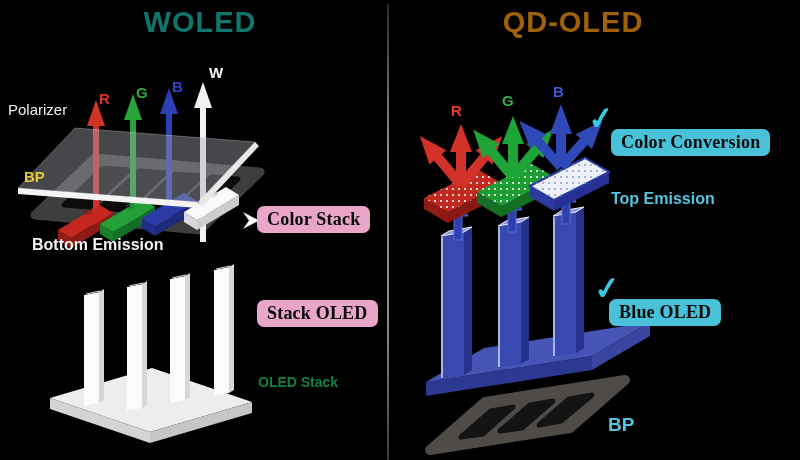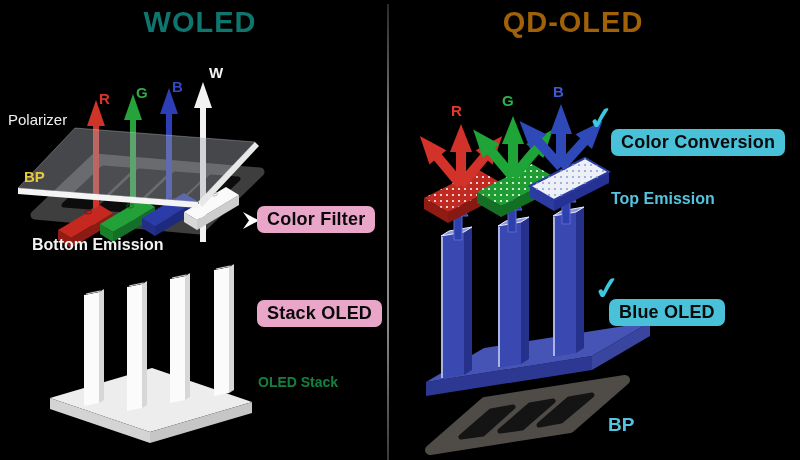--- a/index.html
+++ b/index.html
@@ -8,27 +8,27 @@
     overflow:hidden;font-family:"Liberation Sans",sans-serif;
   }
   .layer-svg{position:absolute;left:0;top:0;}
   .divider{position:absolute;left:387px;top:4px;width:2px;height:456px;
     background:linear-gradient(#2a2a2a,#8a8a8a 30%,#8a8a8a 70%,#3a3a3a);}
   .label{position:absolute;white-space:nowrap;}
   .title{position:absolute;font-size:29px;font-weight:700;letter-spacing:1px;text-align:center;}
   .title.woled{left:100px;top:6px;width:200px;color:#0f766e;}
   .title.qdoled{left:468px;top:6px;width:210px;color:#a16207;}
   .badge{position:absolute;border-radius:7px;padding:3px 10px;font-weight:800;
-    font-size:18px;color:#0a0a0a;letter-spacing:0.2px;white-space:nowrap;}
+    font-size:18px;color:#0a0a0a;letter-spacing:0.2px;white-space:nowrap;font-family:Liberation Serif, serif;}
   .badge.pink{background:#e9a6c9;}
   .badge.cyan{background:#49c1d8;}
   .ray-letter{position:absolute;font-size:15px;font-weight:800;white-space:nowrap;}
   .check{position:absolute;font-size:31px;font-weight:700;color:#3cc8e0;transform:rotate(-6deg);}
   .txt-white{color:#f2f2f2;font-size:16px;}
-  .txt-polarizer{left:8px;top:111px;color:#efefef;font-size:15px;text-align:right;}
+  .txt-polarizer{left:8px;top:101px;color:#efefef;font-size:15px;text-align:right;}
   .txt-bp-left{left:24px;top:168px;color:#e6c83c;font-size:15px;font-weight:700;}
   .txt-bottom-emission{left:32px;top:236px;font-weight:bold;}
   .txt-oled-stack{left:258px;top:374px;color:#15803d;font-size:14px;font-weight:700;}
   .txt-top-emission{left:611px;top:190px;color:#55c4e0;font-size:16px;font-weight:700;}
   .txt-bp-right{left:608px;top:414px;color:#55c4e0;font-size:19px;font-weight:700;}
 </style>
 </head>
 <body>
 
 <div class="stage">
@@ -250,21 +250,21 @@
   <div class="title woled">WOLED</div>
   <div class="title qdoled">QD-OLED</div>
 
   <div class="ray-letter" style="left:99px;top:90px;color:#d5352a">R</div>
   <div class="ray-letter" style="left:136px;top:84px;color:#2eae45">G</div>
   <div class="ray-letter" style="left:172px;top:78px;color:#3148c8">B</div>
   <div class="ray-letter" style="left:209px;top:64px;color:#f5f5f5">W</div>
 
   <div class="label txt-polarizer">Polarizer</div>
   <div class="label txt-bp-left">BP</div>
-  <div class="badge pink" style="left:257px;top:206px;">Color Filter</div>
+  <div class="badge pink" style="left:257px;top:206px;">Color Stack</div>
   <div class="label txt-white txt-bottom-emission">Bottom Emission</div>
   <div class="badge pink" style="left:257px;top:300px;">Stack OLED</div>
   <div class="label txt-oled-stack">OLED Stack</div>
 
   <div class="ray-letter" style="left:451px;top:102px;color:#e5392b">R</div>
   <div class="ray-letter" style="left:502px;top:92px;color:#2db449">G</div>
   <div class="ray-letter" style="left:553px;top:83px;color:#3d5ad4">B</div>
 
   <span class="check" style="left:588px;top:100px;">✓</span>
   <div class="badge cyan" style="left:611px;top:129px;">Color Conversion</div>

